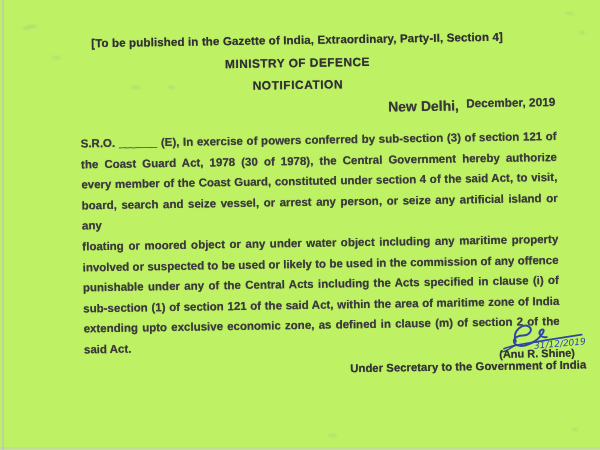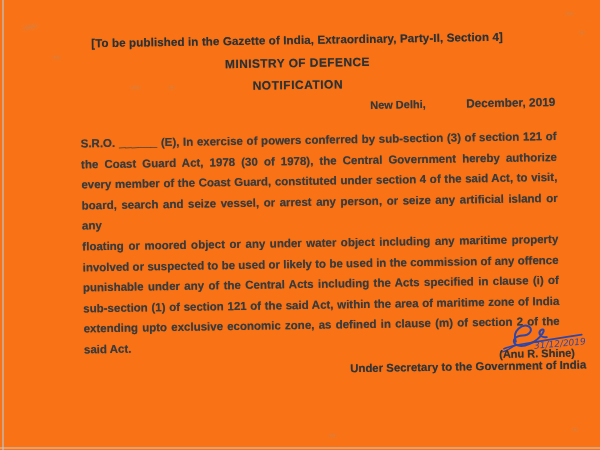--- a/index.html
+++ b/index.html
@@ -1,18 +1,18 @@
 <!DOCTYPE html>
 <html><head>
 <meta charset="utf-8">
 <style>
   html,body{margin:0;padding:0;background:#e9e9e9;}
   .canvas{
     position:relative;width:600px;height:450px;overflow:hidden;
-    background:#f97316;
+    background:#bef264;
     font-family:"Liberation Sans", sans-serif;
   }
   
   .edge-line-left{position:absolute;left:2px;top:0;width:2px;height:450px;background:#bfbfbf;opacity:.65;}
   .edge-line-bottom{position:absolute;left:0;top:447px;width:600px;height:1.5px;background:#c7c7c7;opacity:.55;}
   .smudge{position:absolute;background:rgba(150,150,150,.22);border-radius:50%;filter:blur(1px);}
   .sm1{left:22px;top:25px;width:16px;height:4px;transform:rotate(-12deg);}
   .sm2{left:52px;top:56px;width:9px;height:3px;}
   .sm3{left:130px;top:86px;width:11px;height:3px;}
   .sm4{left:168px;top:86px;width:7px;height:3px;}
@@ -28,21 +28,21 @@
     transform:rotate(-0.9deg);transform-origin:300px 225px;
     color:#383838;
   }
   .typed{font-weight:bold;text-shadow:0 0 .7px rgba(70,70,70,.75);}
 
   .hdr{position:absolute;left:0;width:600px;text-align:center;color:#303030;}
   .gazette{top:33px;font-size:11.6px;letter-spacing:.1px;}
   .ministry{top:56px;font-size:12px;letter-spacing:.4px;}
   .doctype{top:78px;font-size:12px;letter-spacing:.5px;}
 
-  .place{position:absolute;left:372px;top:100px;font-size:11px;}
+  .place{position:absolute;left:390px;top:100px;font-size:14px;}
   .date{position:absolute;left:468px;top:99px;font-size:11.8px;}
 
   .bodytext{
     position:absolute;left:82px;top:130px;width:476px;
     font-size:11.5px;line-height:20.6px;color:#3a3a3a;
   }
   .jline{text-align:justify;text-align-last:justify;white-space:normal;}
   .jline.last{text-align-last:left;}
 
   .sig-svg{position:absolute;left:492px;top:325px;width:98px;height:34px;}

